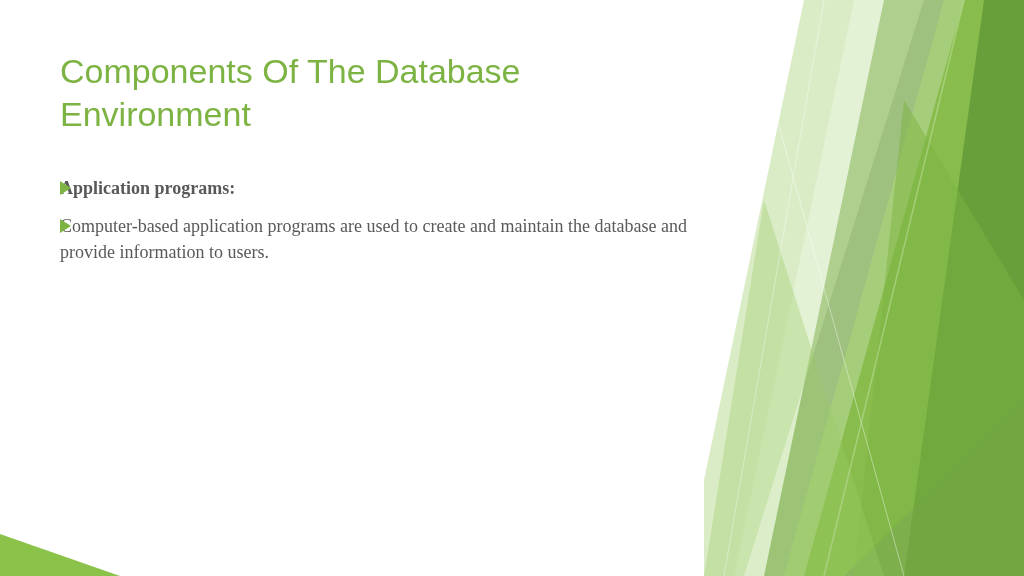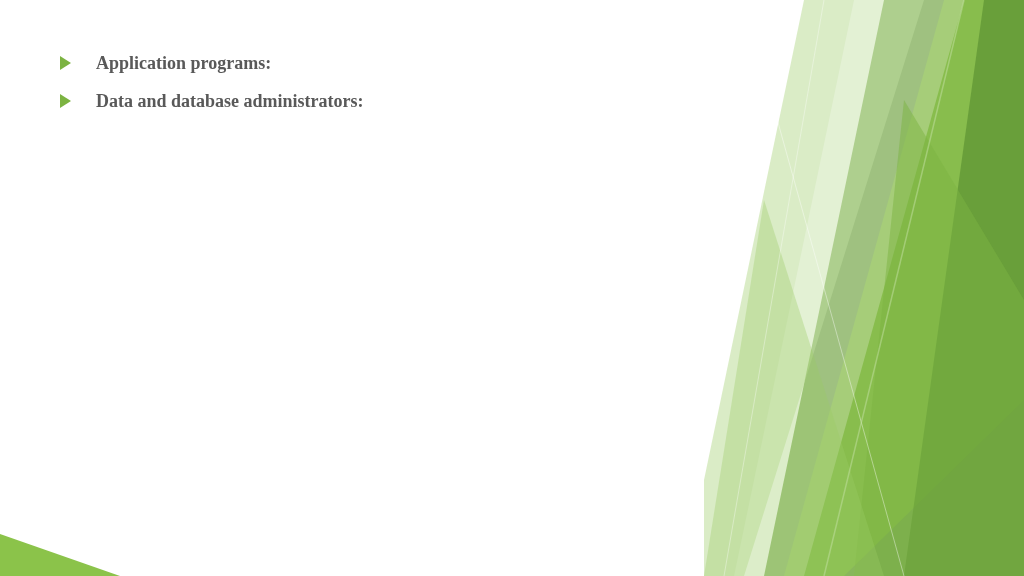--- a/index.html
+++ b/index.html
@@ -28,21 +28,20 @@
       font-weight: 400;
       line-height: 1.25;
       margin-bottom: 40px;
       font-family: "Segoe UI Light", "Segoe UI", Arial, sans-serif;
     }
     .bullet-list {
       list-style: none;
     }
     .bullet-item {
       position: relative;
-      padding-left: 36px;
       margin-bottom: 12px;
       color: #595959;
       font-size: 18px;
       line-height: 1.45;
       font-family: Georgia, "Times New Roman", serif;
     }
     .bullet-item::before {
       content: "";
       position: absolute;
       left: 0;
@@ -72,23 +71,24 @@
       height: 0;
       border-bottom: 42px solid #8bc34a;
       border-right: 120px solid transparent;
       z-index: 1;
     }
   </style>
 </head>
 <body>
 
 <div class="slide-content">
+  <h1 class="slide-title">Components Of The Database Environment</h1>
   <ul class="bullet-list">
     <li class="bullet-item bold">Application programs:</li>
-    <li class="bullet-item bold">Data and database administrators:</li>
+    <li class="bullet-item"> Computer-based application programs are used to create and maintain the database and provide information to users.</li>
   </ul>
 </div>
 
 <svg class="decorative-bg" viewBox="0 0 320 576" preserveAspectRatio="none">
 
   <polygon points="180,0 320,0 320,576 60,576" fill="#689f38" opacity="0.85"></polygon>
   <polygon points="240,0 320,0 320,400 140,576 80,576" fill="#8bc34a" opacity="0.7"></polygon>
   <polygon points="100,0 220,0 40,576 0,576 0,480" fill="#aed581" opacity="0.45"></polygon>
   <polygon points="280,0 320,0 320,576 200,576" fill="#558b2f" opacity="0.6"></polygon>
   <polygon points="150,0 260,0 100,576 30,576" fill="#ffffff" opacity="0.25"></polygon>

